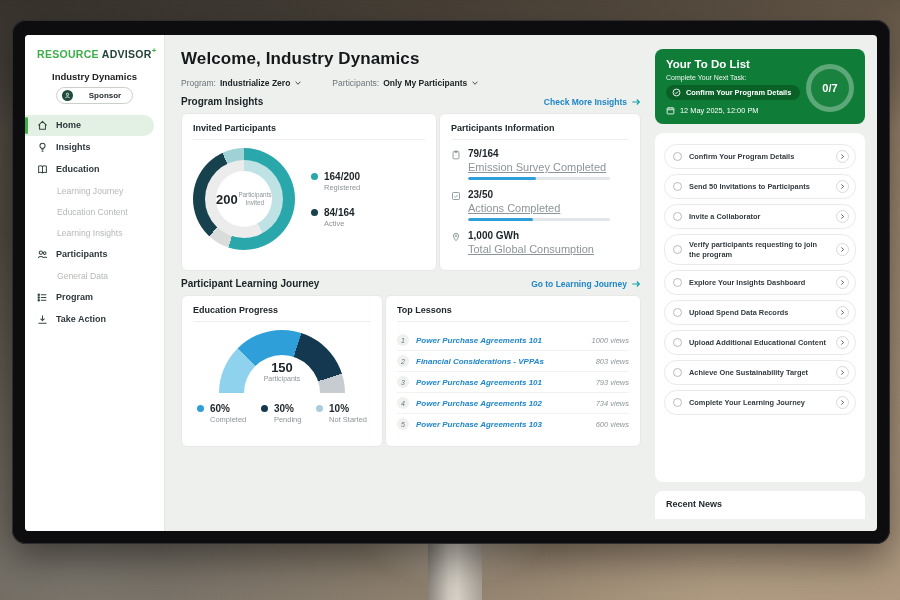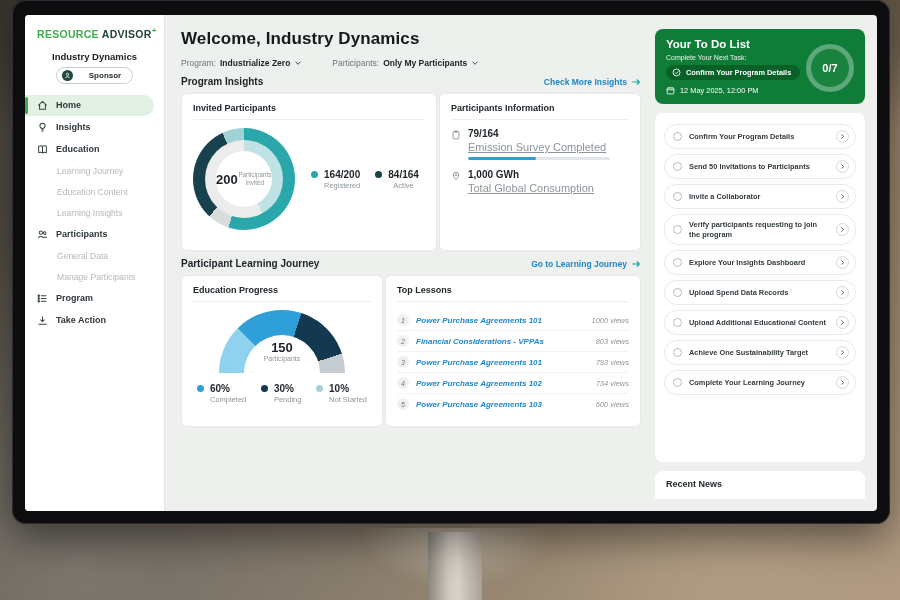--- a/index.html
+++ b/index.html
@@ -9,21 +9,21 @@
     position: relative;
     background:
       radial-gradient(ellipse at 8% 95%, rgba(205,203,196,.30), transparent 42%),
       radial-gradient(ellipse at 78% 88%, rgba(228,206,176,.38), transparent 55%),
       linear-gradient(180deg, rgba(25,22,19,.45) 0%, rgba(25,22,19,0) 22%),
       linear-gradient(102deg, #504a42 0%, #5f574c 28%, #7b6c5a 58%, #97846c 82%, #a08a72 100%);
   }
 
   
   .monitor {
-    position:absolute; left:12px; top:0; width:878px; height:524px;
+    position:absolute; left:12px; top:20px; width:878px; height:524px;
     background:#0d0d0f; border-radius:14px; padding:15px 13px 13px 13px;
     box-shadow: 0 14px 42px rgba(0,0,0,.5), inset 0 0 0 1px #2e2e30;
   }
   .stand {
     position:absolute; left:428px; top:532px; width:54px; height:68px;
     background:linear-gradient(90deg,#8a857d 0%, #cfc9bf 38%, #d8d2c8 55%, #a9a298 100%);
   }
   .stand-glow { position:absolute; left:360px; top:528px; width:190px; height:60px;
     background:radial-gradient(ellipse at 50% 10%, rgba(235,228,215,.45), transparent 70%); }
 
@@ -68,21 +68,21 @@
   .card-invited { width:256px; height:158px; }
   .inv-body { display:flex; align-items:center; }
   .donut { position:relative; width:102px; height:102px; border-radius:50%;
     background:conic-gradient(#2aa7ab 0 55%, #d8dddc 55% 62%, #17424d 62% 93%, #9fd2d4 93% 100%); }
   .donut .ring2 { position:absolute; inset:12px; border-radius:50%;
     background:conic-gradient(#bfe3e4 0 42%, #ececec 42% 100%); }
   .donut .hole { position:absolute; inset:23px; border-radius:50%; background:#fff;
     display:flex; align-items:center; justify-content:center; text-align:center; }
   .donut .hv { font-size:13px; font-weight:bold; color:#1c2327; }
   .donut .hl { font-size:6.3px; color:#8d9599; width:42px; line-height:1.2; }
-  .inv-legend { margin-left:16px; display:flex; flex-direction:row; gap:15px;text-align:center; }
+  .inv-legend { margin-left:16px; display:flex; flex-direction:column; gap:15px; }
   .leg-item { display:flex; gap:6px; align-items:flex-start; }
   .dot { width:7px; height:7px; border-radius:50%; margin-top:2px; flex-shrink:0; }
   .leg-v { font-size:10px; font-weight:bold; color:#1d2428; }
   .leg-l { font-size:7.5px; color:#8d9599; margin-top:1px; }
 
   
   .card-info { width:202px; height:158px; }
   .stat { display:flex; gap:7px; margin-bottom:9px; }
   .stat-ic { width:10px; height:10px; color:#8c969b; margin-top:2px; flex-shrink:0; }
   .stat-v { font-size:10px; font-weight:bold; color:#1d2428; }
@@ -194,23 +194,20 @@
         <span class="nav-ic"><svg viewBox="0 0 12 12" fill="none" stroke="currentColor" stroke-width="1.1">
               <circle cx="4.2" cy="4" r="1.8"></circle>
               <circle cx="8.4" cy="4.5" r="1.4"></circle>
               <path d="M1.6 9.8 C1.6 7.6 6.8 7.6 6.8 9.8 M7.4 9.8 C7.4 8.2 10.6 8.2 10.6 9.8"></path>
             </svg></span>
         <span>Participants</span>
       </div>
       <div class="nav-item sub">
         <span>General Data</span>
       </div>
-      <div class="nav-item sub">
-        <span>Manage Participants</span>
-      </div>
       <div class="nav-item">
         <span class="nav-ic"><svg viewBox="0 0 12 12" fill="none" stroke="currentColor" stroke-width="1.1">
               <path d="M4.2 3 h6 M4.2 6 h6 M4.2 9 h6"></path>
               <circle cx="1.9" cy="3" r=".8" fill="currentColor"></circle>
               <circle cx="1.9" cy="6" r=".8" fill="currentColor"></circle>
               <circle cx="1.9" cy="9" r=".8" fill="currentColor"></circle>
             </svg></span>
         <span>Program</span>
       </div>
       <div class="nav-item">
@@ -292,20 +289,33 @@
             <span>
               <div class="stat-v">79/164</div>
               <div class="stat-l">Emission Survey Completed</div>
               <div class="bar">
                   <div class="bar-fill" style="width: 48%;"></div>
                 </div>
             </span>
           </div>
           <div class="stat">
             <span class="stat-ic"><svg viewBox="0 0 12 12" fill="none" stroke="currentColor" stroke-width="1.1">
+                  <rect x="1.8" y="1.8" width="8.4" height="8.4" rx="1"></rect>
+                  <path d="M4 6.2 L5.4 7.6 L8.2 4.6"></path>
+                </svg></span>
+            <span>
+              <div class="stat-v">23/50</div>
+              <div class="stat-l">Actions Completed</div>
+              <div class="bar">
+                  <div class="bar-fill" style="width: 46%;"></div>
+                </div>
+            </span>
+          </div>
+          <div class="stat">
+            <span class="stat-ic"><svg viewBox="0 0 12 12" fill="none" stroke="currentColor" stroke-width="1.1">
                   <path d="M6 1.5 a3.2 3.2 0 0 1 3.2 3.2 C9.2 7 6 10.5 6 10.5 S2.8 7 2.8 4.7 A3.2 3.2 0 0 1 6 1.5 Z"></path>
                   <circle cx="6" cy="4.7" r="1.1"></circle>
                 </svg></span>
             <span>
               <div class="stat-v">1,000 GWh</div>
               <div class="stat-l">Total Global Consumption</div>
             </span>
           </div>
         </div>
       </div>

